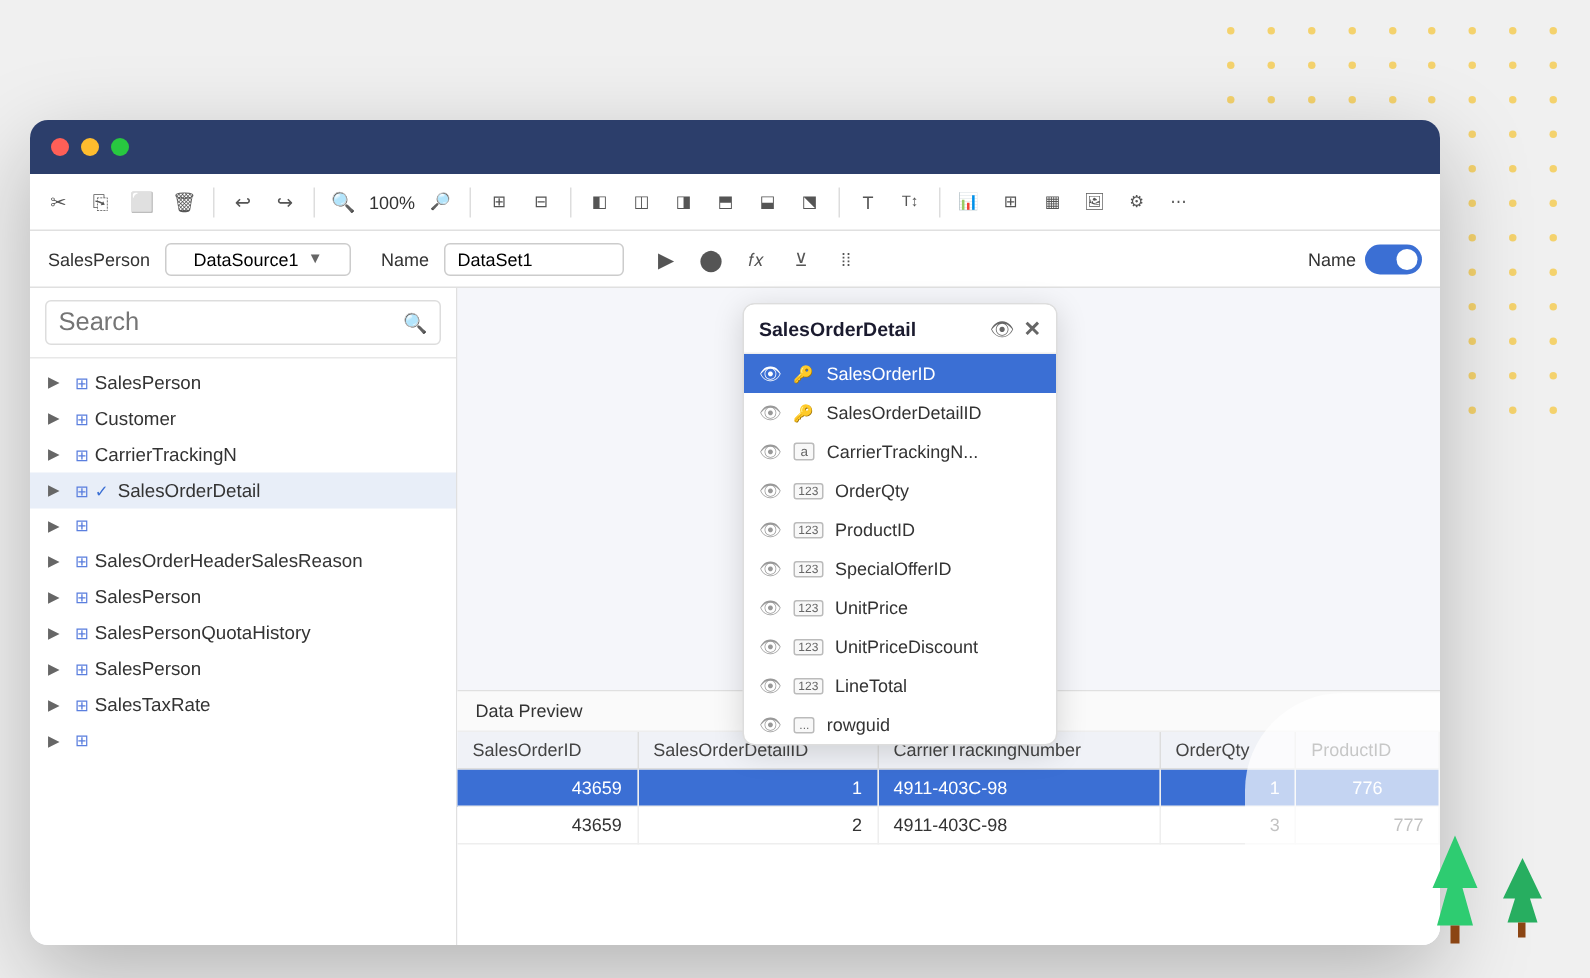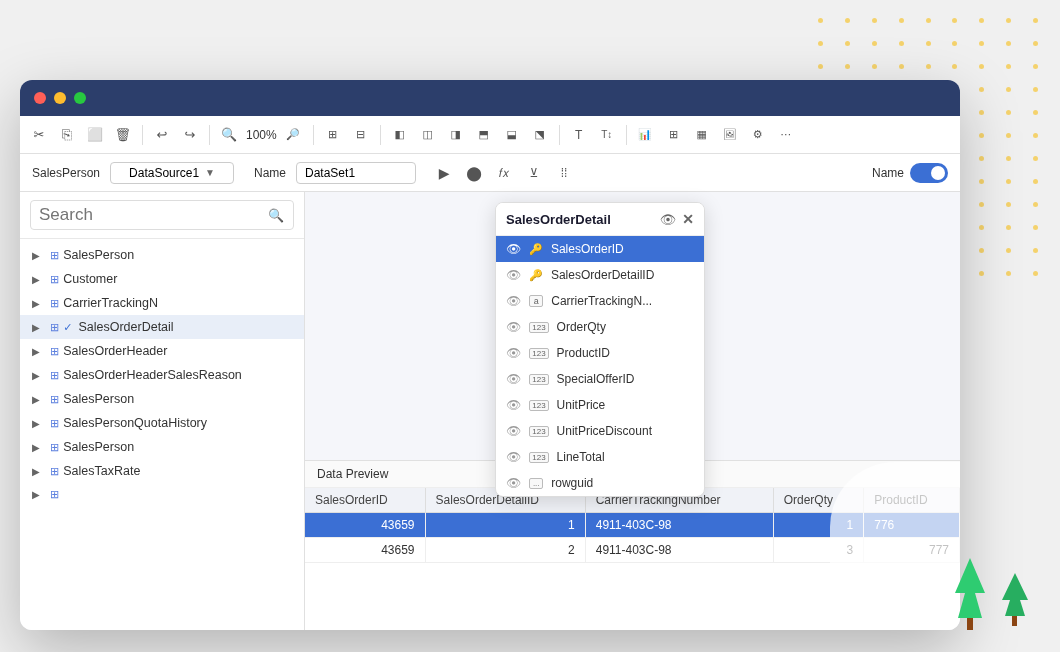--- a/index.html
+++ b/index.html
@@ -565,21 +565,20 @@
         <div class="tree-item selected">
           <span class="tree-chevron">▶</span>
           <span style="font-size:11px;color:#5b7fde;">⊞</span>
           <span class="tree-check">✓</span>
           <span class="tree-item-name">SalesOrderDetail</span>
         </div>
 
         <div class="tree-item">
           <span class="tree-chevron">▶</span>
           <span style="font-size:11px;color:#5b7fde;">⊞</span>
-          <span class="tree-item-name">SalesOrderHeader</span>
         </div>
 
         <div class="tree-item">
           <span class="tree-chevron">▶</span>
           <span style="font-size:11px;color:#5b7fde;">⊞</span>
           <span class="tree-item-name">SalesOrderHeaderSalesReason</span>
         </div>
 
         <div class="tree-item">
           <span class="tree-chevron">▶</span>
@@ -697,21 +696,21 @@
               <th>OrderQty</th>
               <th>ProductID</th>
             </tr>
           </thead>
           <tbody id="preview-tbody">
           <tr class="highlighted">
                 <td style="text-align: right;">43659</td>
                 <td style="text-align: right;">1</td>
                 <td>4911-403C-98</td>
                 <td style="text-align: right;">1</td>
-                <td style="text-align: left;">776</td>
+                <td style="text-align: center;">776</td>
               </tr>
               <tr>
                 <td style="text-align: right;">43659</td>
                 <td style="text-align: right;">2</td>
                 <td>4911-403C-98</td>
                 <td style="text-align: right;">3</td>
                 <td style="text-align: right;">777</td>
               </tr>
             </tbody>
         </table>

